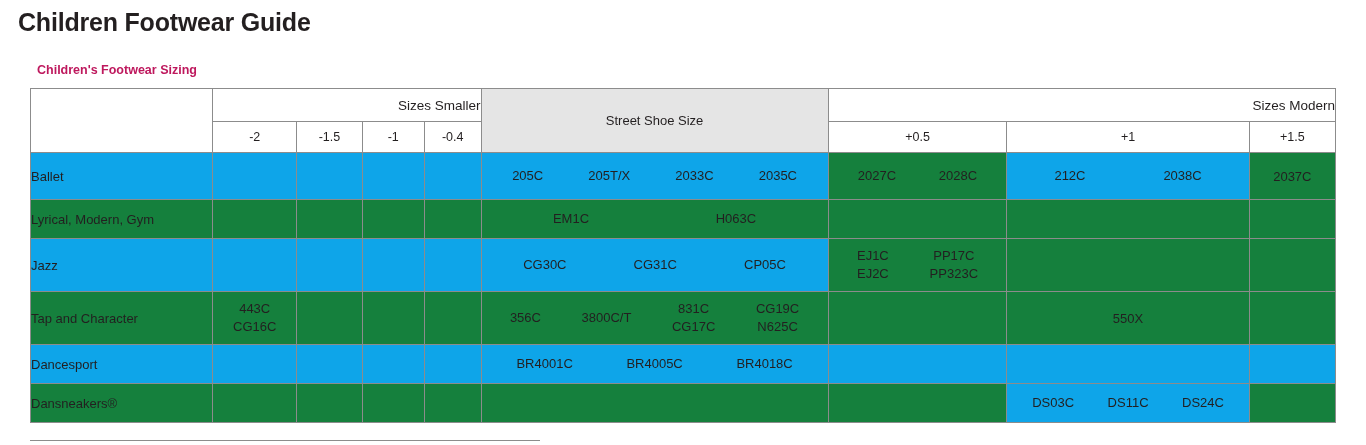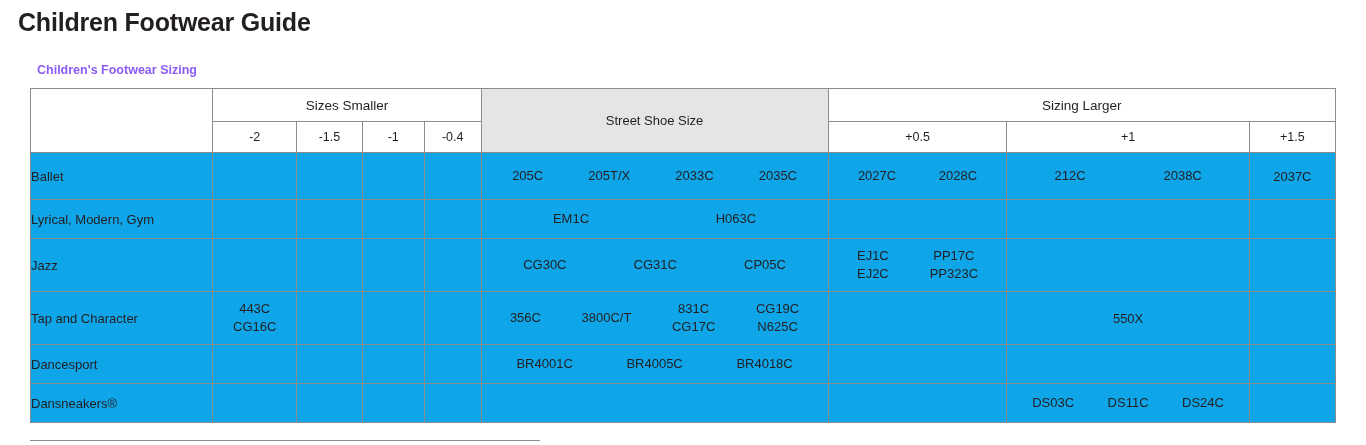--- a/index.html
+++ b/index.html
@@ -28,21 +28,21 @@
     font-weight: bold;
     letter-spacing: -0.2px;
     color: #231f20;
   }
   .table-caption {
     position: absolute;
     left: 37px;
     top: 63px;
     font-size: 12.5px;
     font-weight: bold;
-    color: #8b5cf6;
+    color: #be185d;
   }
   .table-wrap {
     position: absolute;
     left: 30px;
     top: 88px;
     width: 1306px;
   }
   table.sizing {
     border-collapse: collapse;
     width: 1306px;
@@ -50,21 +50,21 @@
     font-size: 13px;
   }
   table.sizing td, table.sizing th {
     border: 1px solid #8c8c8c;
     padding: 0;
     vertical-align: middle;
     font-weight: normal;
     color: #231f20;
   }
   .hdr-group {
-    text-align: center;
+    text-align: right;
     font-size: 13.5px;
     font-weight: bold;
     height: 32px;
     background: #ffffff;
   }
   .hdr-sub {
     text-align: center;
     font-size: 12.5px;
     height: 30px;
     background: #ffffff;
@@ -93,21 +93,21 @@
     padding: 0 8px;
   }
   .subcell {
     text-align: center;
     line-height: 1.35;
     flex: 1 1 auto;
     font-size: 13px;
     white-space: nowrap;
   }
   .shade {
-    background: #0ea5e9;
+    background: #15803d;
   }
   .white {
     background: #0ea5e9;
   }
   .datacell {
     height: 45px;
     text-align: center;
   }
   .r-ballet { height: 46px; }
   .r-small { height: 38px; }
@@ -146,21 +146,21 @@
         <col style="width:82px">
         <col style="width:100px">
         <col style="width:122px">
         <col style="width:79px">
       </colgroup>
       <thead>
         <tr>
           <td class="hdr-group" rowspan="2"></td>
           <td class="hdr-group" colspan="4">Sizes Smaller</td>
           <td class="hdr-street" rowspan="2" colspan="4">Street Shoe Size</td>
-          <td class="hdr-group" colspan="5">Sizing Larger</td>
+          <td class="hdr-group" colspan="5">Sizes Modern</td>
         </tr>
         <tr>
           <td class="hdr-sub">-2</td>
           <td class="hdr-sub">-1.5</td>
           <td class="hdr-sub">-1</td>
           <td class="hdr-sub">-0.4</td>
           <td class="hdr-sub" colspan="2">+0.5</td>
           <td class="hdr-sub" colspan="2">+1</td>
           <td class="hdr-sub">+1.5</td>
         </tr>

